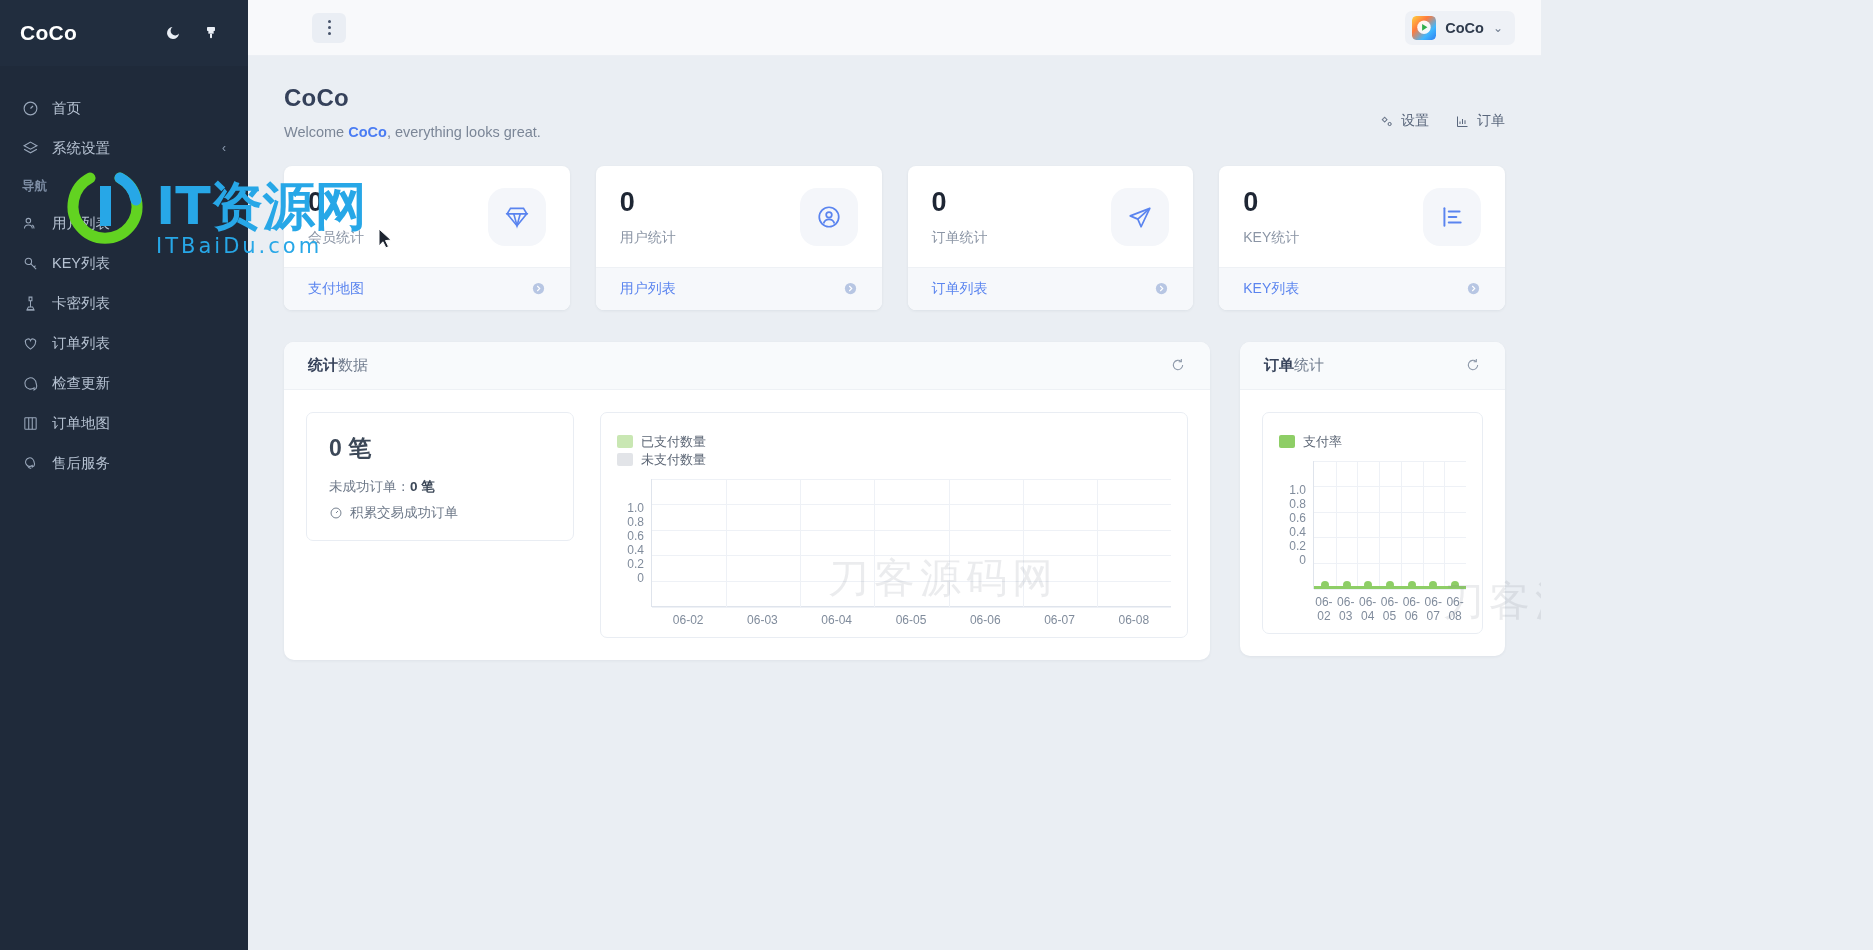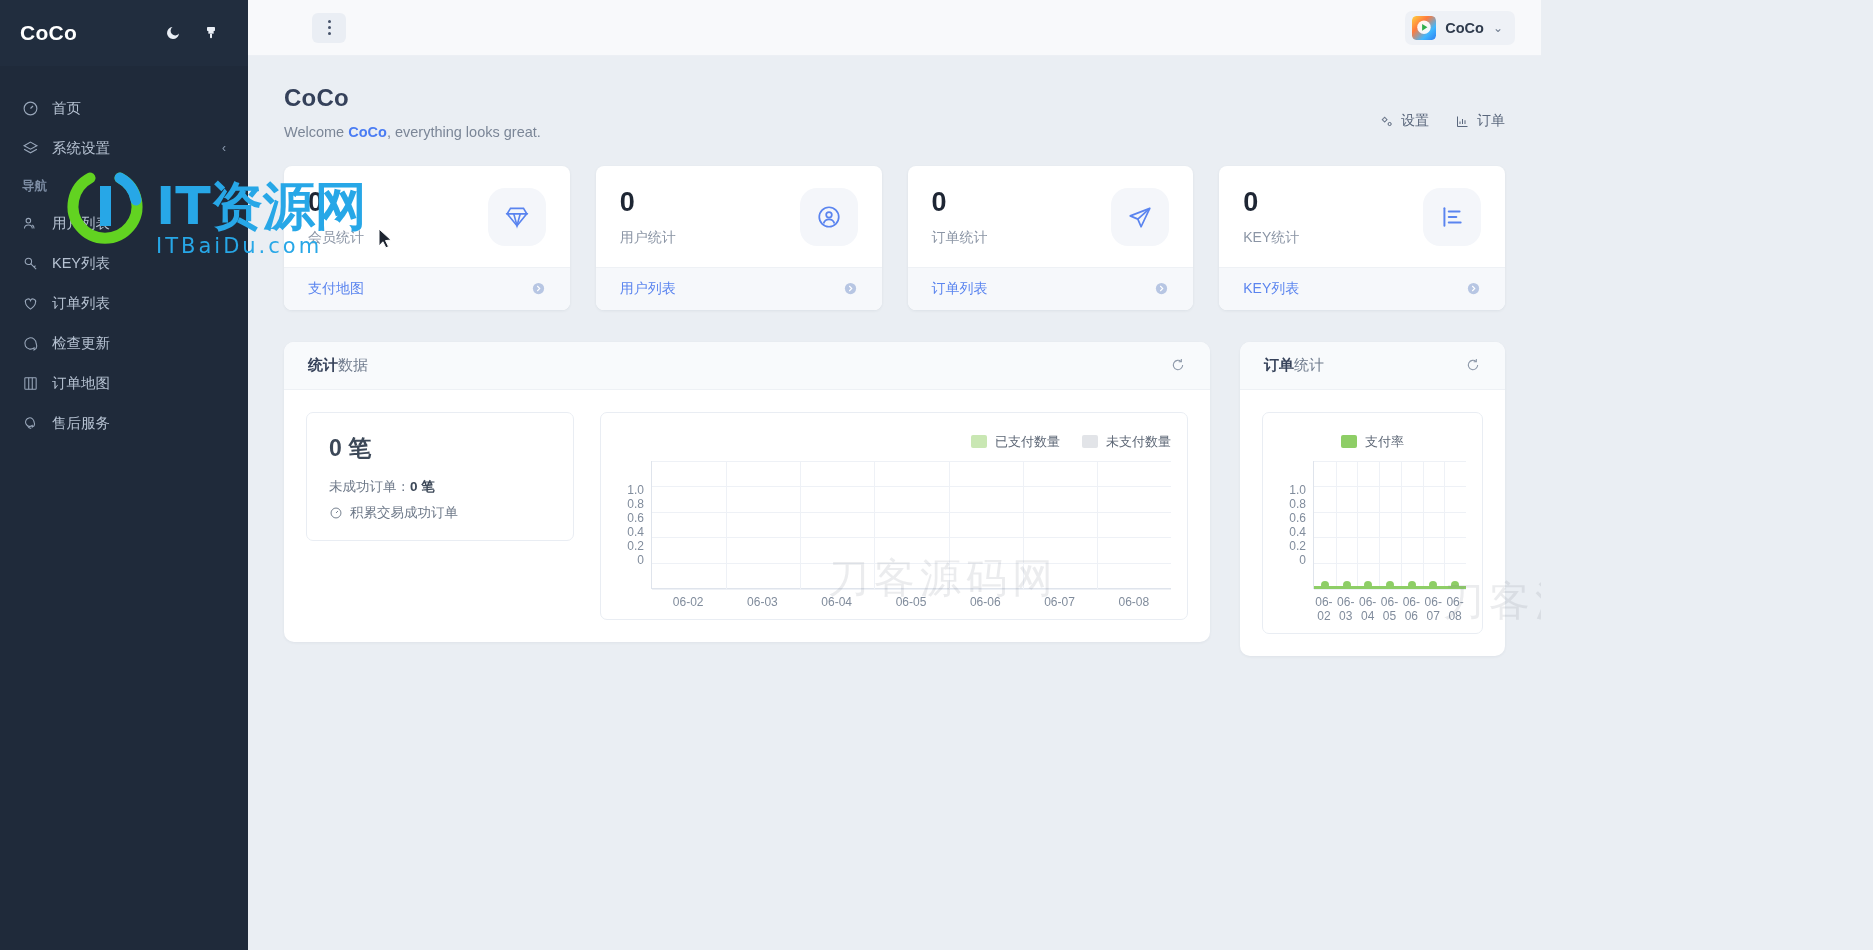--- a/index.html
+++ b/index.html
@@ -134,21 +134,21 @@
     margin-top: 8px; font-size: 13.5px; color: #6d7888;
     display: flex; align-items: center; gap: 7px;
   }
 
   
   .chart-box {
     flex: 1; border: 1px solid #e9edf3; border-radius: 7px; background: #fff;
     padding: 14px 16px 10px 16px;
   }
   .chart-legend {
-    display: flex; justify-content: center; gap: 22px; padding: 6px 0 10px 0;
+    display: flex; justify-content: center; padding: 6px 0 10px 0; flex-direction: column;
   }
   .legend-item { display: flex; align-items: center; gap: 8px; font-size: 13px; color: #5d6776; }
   .legend-swatch { width: 16px; height: 13px; border-radius: 2px; display: block; }
   .plot { display: flex; }
   .y-axis {
     width: 34px; display: flex; flex-direction: column; justify-content: center;
     align-items: flex-end; font-size: 12px; color: #808c9c; padding-right: 7px;
   }
   .plot-area { flex: 1; position: relative; border-left: 1px solid #dfe4ec; }
   .grid-h {
@@ -239,20 +239,31 @@
       </div>
       <div class="sb-item">
         <span class="sb-ico">
           <svg width="17" height="17" viewBox="0 0 24 24" fill="none" stroke="currentColor" stroke-width="1.5">
             <circle cx="9" cy="9" r="4.5"></circle>
               <path d="M12.2 12.2L20 20"></path>
               <path d="M17 17l2-2"></path>
           </svg>
         </span>
         <span>KEY列表</span>
+      </div>
+      <div class="sb-item">
+        <span class="sb-ico">
+          <svg width="17" height="17" viewBox="0 0 24 24" fill="none" stroke="currentColor" stroke-width="1.5">
+            <path d="M10 3h4v5h-4z"></path>
+              <path d="M12 8v9"></path>
+              <path d="M7 21h10"></path>
+              <path d="M9 17h6l2 4H7z"></path>
+          </svg>
+        </span>
+        <span>卡密列表</span>
       </div>
       <div class="sb-item">
         <span class="sb-ico">
           <svg width="17" height="17" viewBox="0 0 24 24" fill="none" stroke="currentColor" stroke-width="1.5">
             <path d="M12 20s-7-4.6-7-9.3A3.7 3.7 0 0112 8a3.7 3.7 0 017 2.7C19 15.4 12 20 12 20z"></path>
           </svg>
         </span>
         <span>订单列表</span>
       </div>
       <div class="sb-item">

